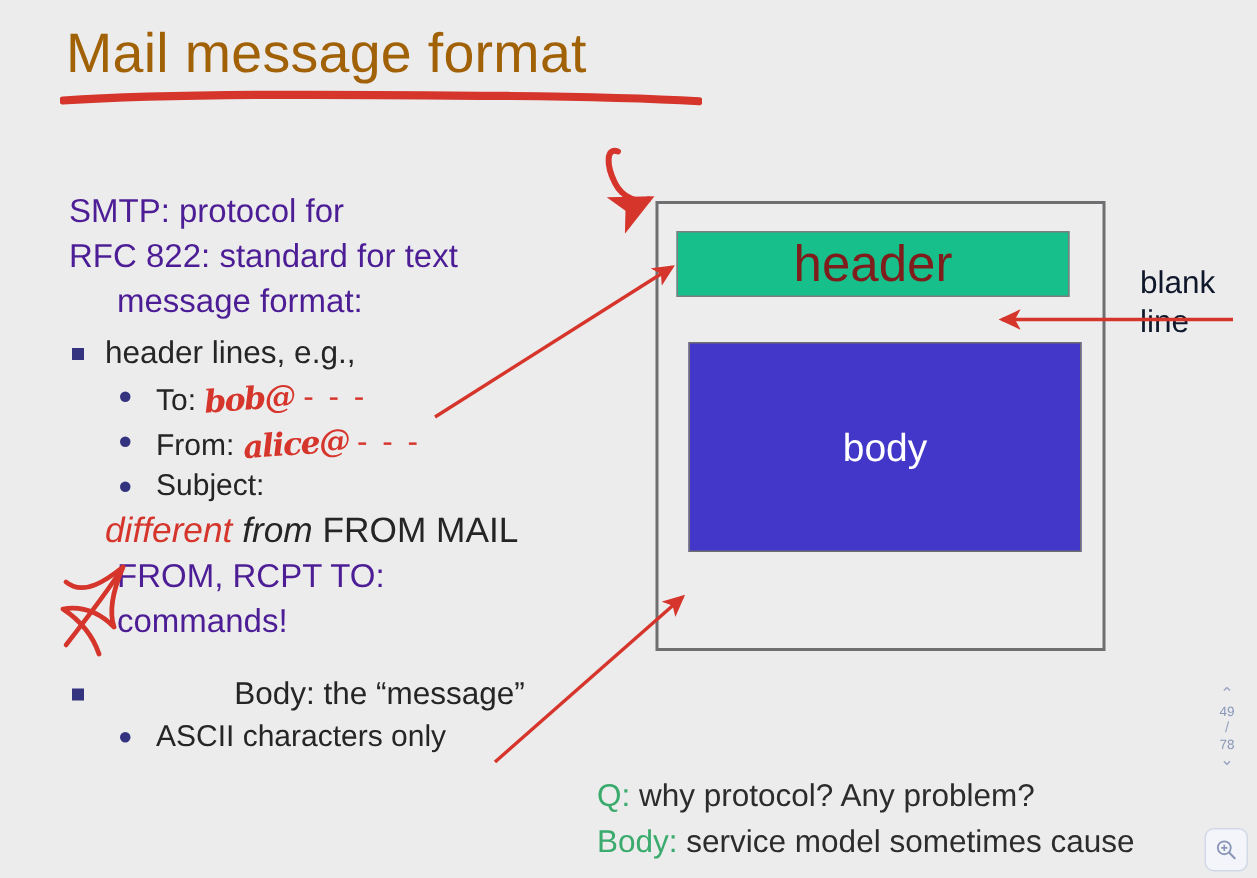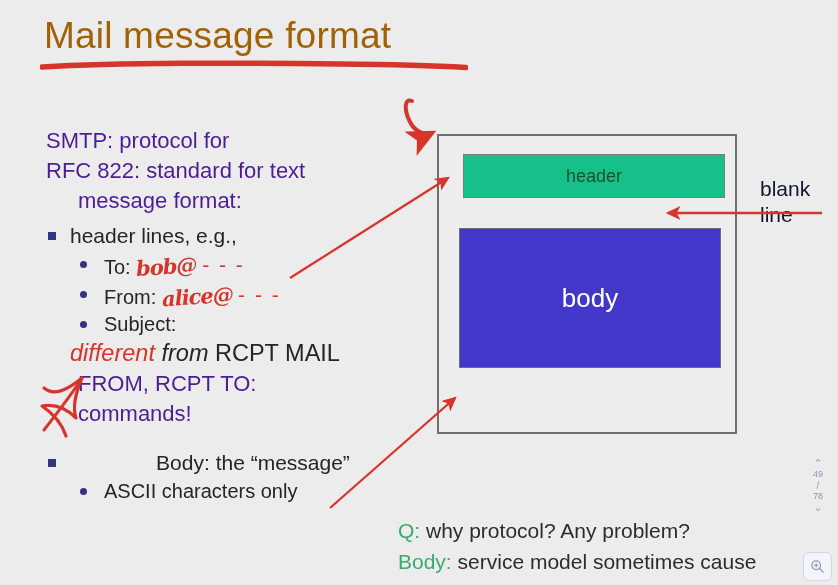--- a/index.html
+++ b/index.html
@@ -50,24 +50,24 @@
 
   
   .star{position:absolute;left:36px;top:372px;width:62px;height:68px;}
 
   
   .diagram{
     position:absolute;left:437px;top:134px;width:300px;height:300px;
     background:#ededee;border:2px solid #6f6f72;box-sizing:border-box;
   }
   .hdrbox{
-    position:absolute;left:24px;top:18px;width:262px;height:44px;
+    position:absolute;left:12px;top:18px;width:262px;height:44px;
     background:#17c08a;border:1px solid #7d7d80;box-sizing:border-box;
     display:flex;align-items:center;justify-content:center;
-    color:#14532d;font-size:18px;
+    color:#7f1d1d;font-size:34px;
   }
   .bodybox{
     position:absolute;left:20px;top:92px;width:262px;height:140px;
     background:#4237c9;border:1px solid #6f6f72;box-sizing:border-box;
     display:flex;align-items:center;justify-content:center;
     color:#ffffff;font-size:26px;
   }
   .blank-label{
     position:absolute;left:760px;top:176px;
     font-size:21px;line-height:26px;color:#0f172a;text-align:left;
@@ -131,21 +131,21 @@
     </div>
 
     <div class="b2">
       <span class="dot"></span>
       <span>Subject:</span>
     </div>
 
     <div class="diffline" style="padding-left:24px;">
       <span class="diff-em">different</span>
       <span class="italic">from</span>
-      <span>RCPT MAIL</span>
+      <span>FROM MAIL</span>
     </div>
     <div class="line indent">FROM, RCPT TO:</div>
     <div class="line indent">commands!</div>
 
     <div class="b1" style="margin-top:18px;text-align:center;">
       <span class="sq"></span>
       <span>Body: the “message”</span>
     </div>
     <div class="b2">
       <span class="dot"></span>

